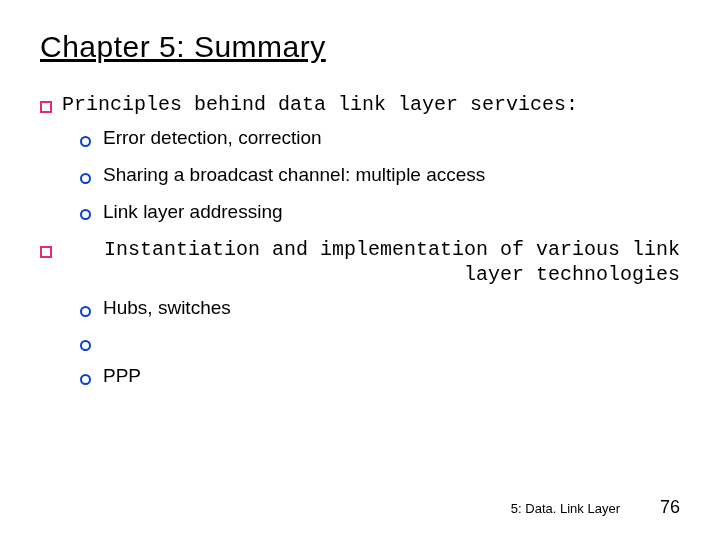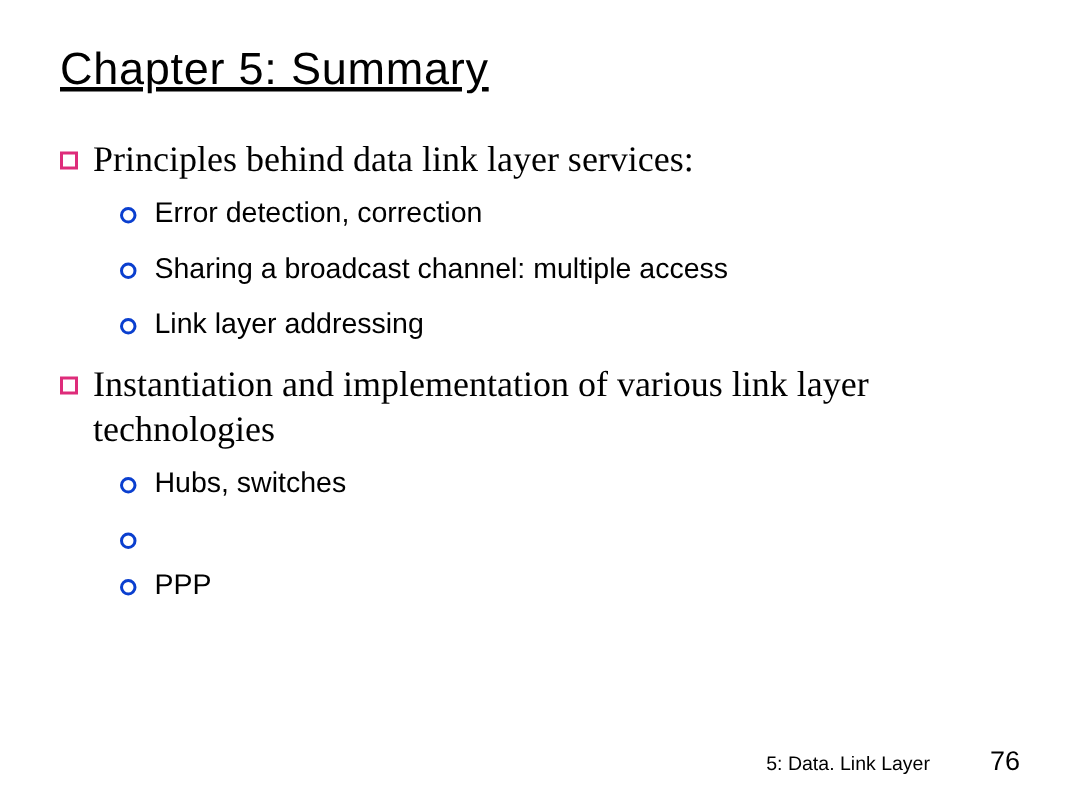--- a/index.html
+++ b/index.html
@@ -28,32 +28,33 @@
     .top-item .bullet-square {
       width: 12px;
       height: 12px;
       border: 2px solid #de2c7a;
       background: #fff;
       flex-shrink: 0;
       margin-top: 9px;
       margin-right: 10px;
     }
     .top-item .top-text {
-      font-size: 24px;
+      font-size: 20px;
       line-height: 1.25;
-      font-family: Liberation Serif, serif;
+      font-family: Liberation Mono, monospace;
+      text-align: right;
     }
     .sub-list {
       margin-left: 40px;
       margin-top: 10px;
       margin-bottom: 14px;
     }
     .sub-item {
       display: flex;
-      align-items: flex-start;
+      align-items: center;
       margin-bottom: 14px;
     }
     .sub-item .bullet-circle {
       width: 11px;
       height: 11px;
       border: 2px solid #0a3fcf;
       border-radius: 50%;
       background: #fff;
       flex-shrink: 0;
       margin-top: 6px;

